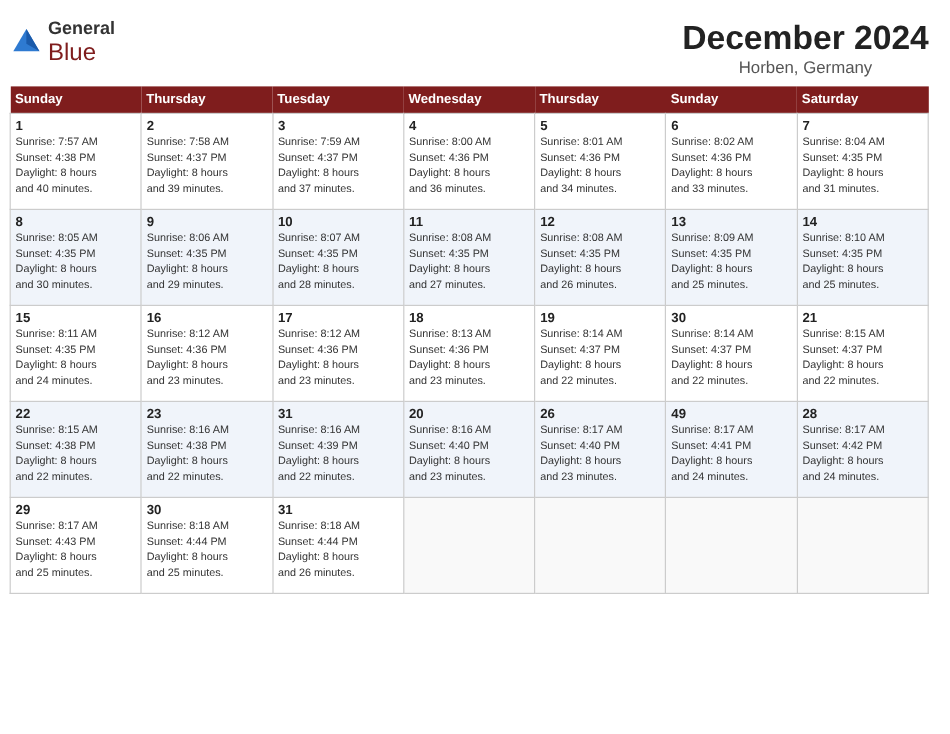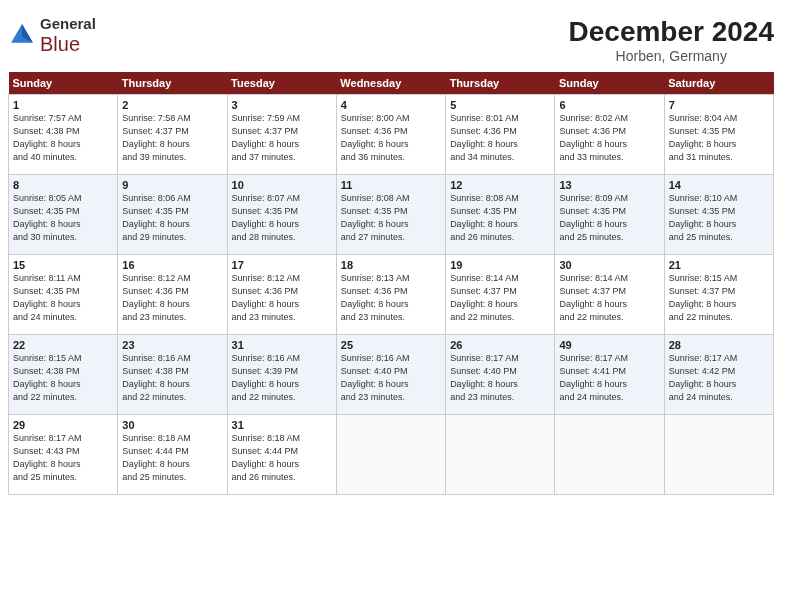--- a/index.html
+++ b/index.html
@@ -232,21 +232,21 @@
       </td>
           <td>
         <span class="day-number">23</span>
         <span class="day-info">Sunrise: 8:16 AM<br>Sunset: 4:38 PM<br>Daylight: 8 hours<br> and 22 minutes.</span>
       </td>
           <td>
         <span class="day-number">31</span>
         <span class="day-info">Sunrise: 8:16 AM<br>Sunset: 4:39 PM<br>Daylight: 8 hours<br> and 22 minutes.</span>
       </td>
           <td>
-        <span class="day-number">25</span>
+        <span class="day-number">20</span>
         <span class="day-info">Sunrise: 8:16 AM<br>Sunset: 4:40 PM<br>Daylight: 8 hours<br> and 23 minutes.</span>
       </td>
           <td>
         <span class="day-number">26</span>
         <span class="day-info">Sunrise: 8:17 AM<br>Sunset: 4:40 PM<br>Daylight: 8 hours<br> and 23 minutes.</span>
       </td>
           <td>
         <span class="day-number">49</span>
         <span class="day-info">Sunrise: 8:17 AM<br>Sunset: 4:41 PM<br>Daylight: 8 hours<br> and 24 minutes.</span>
       </td>

